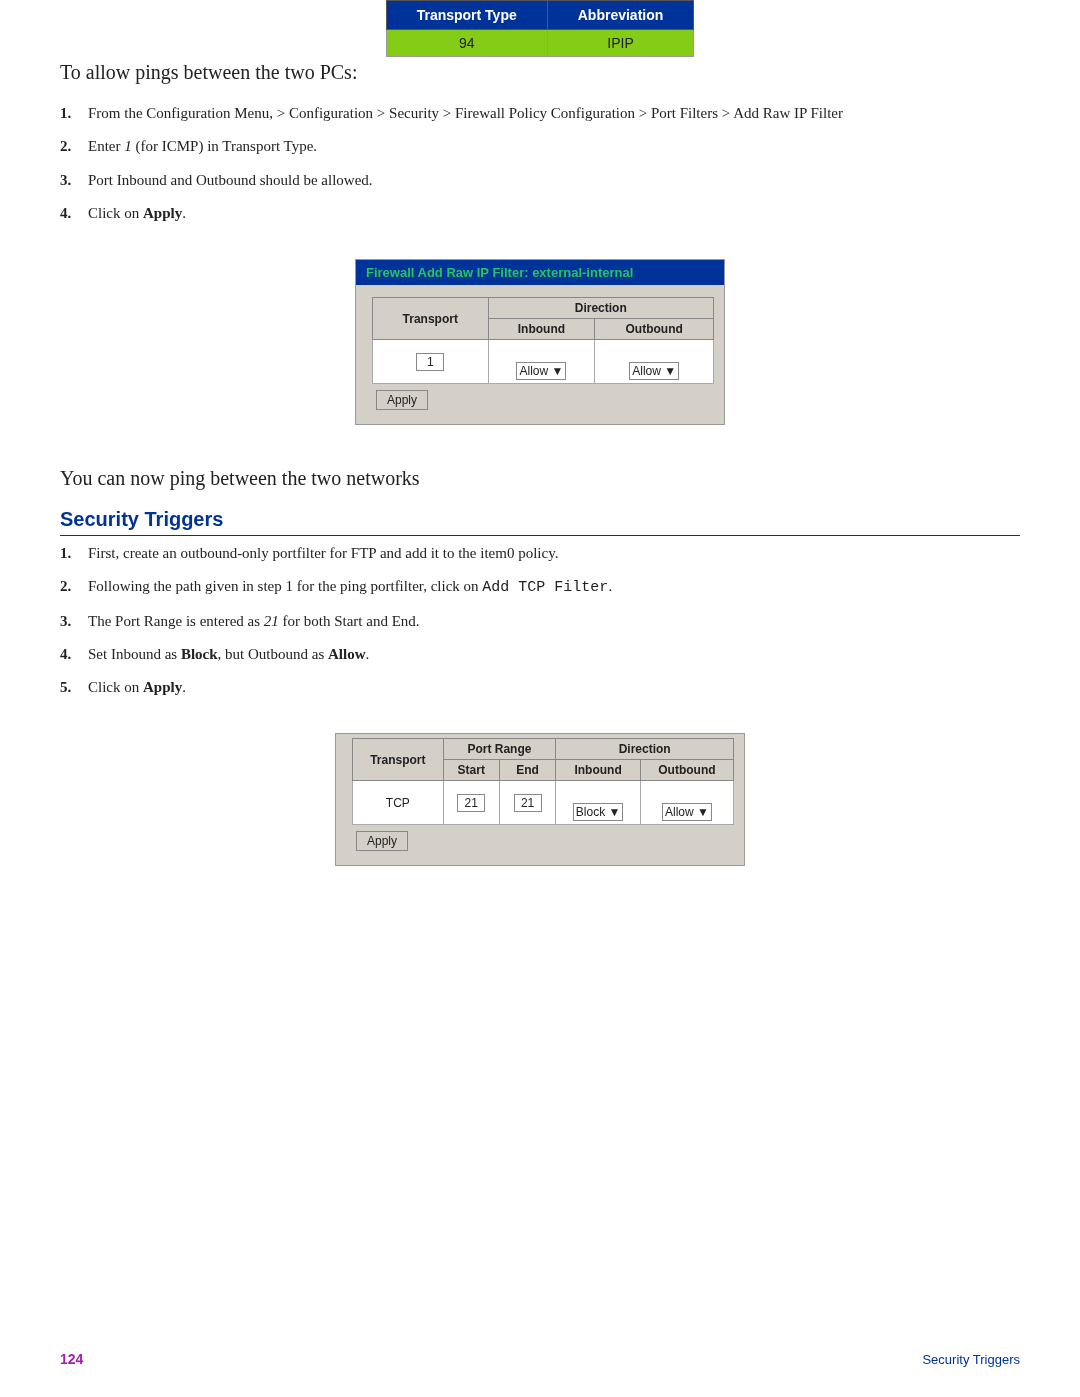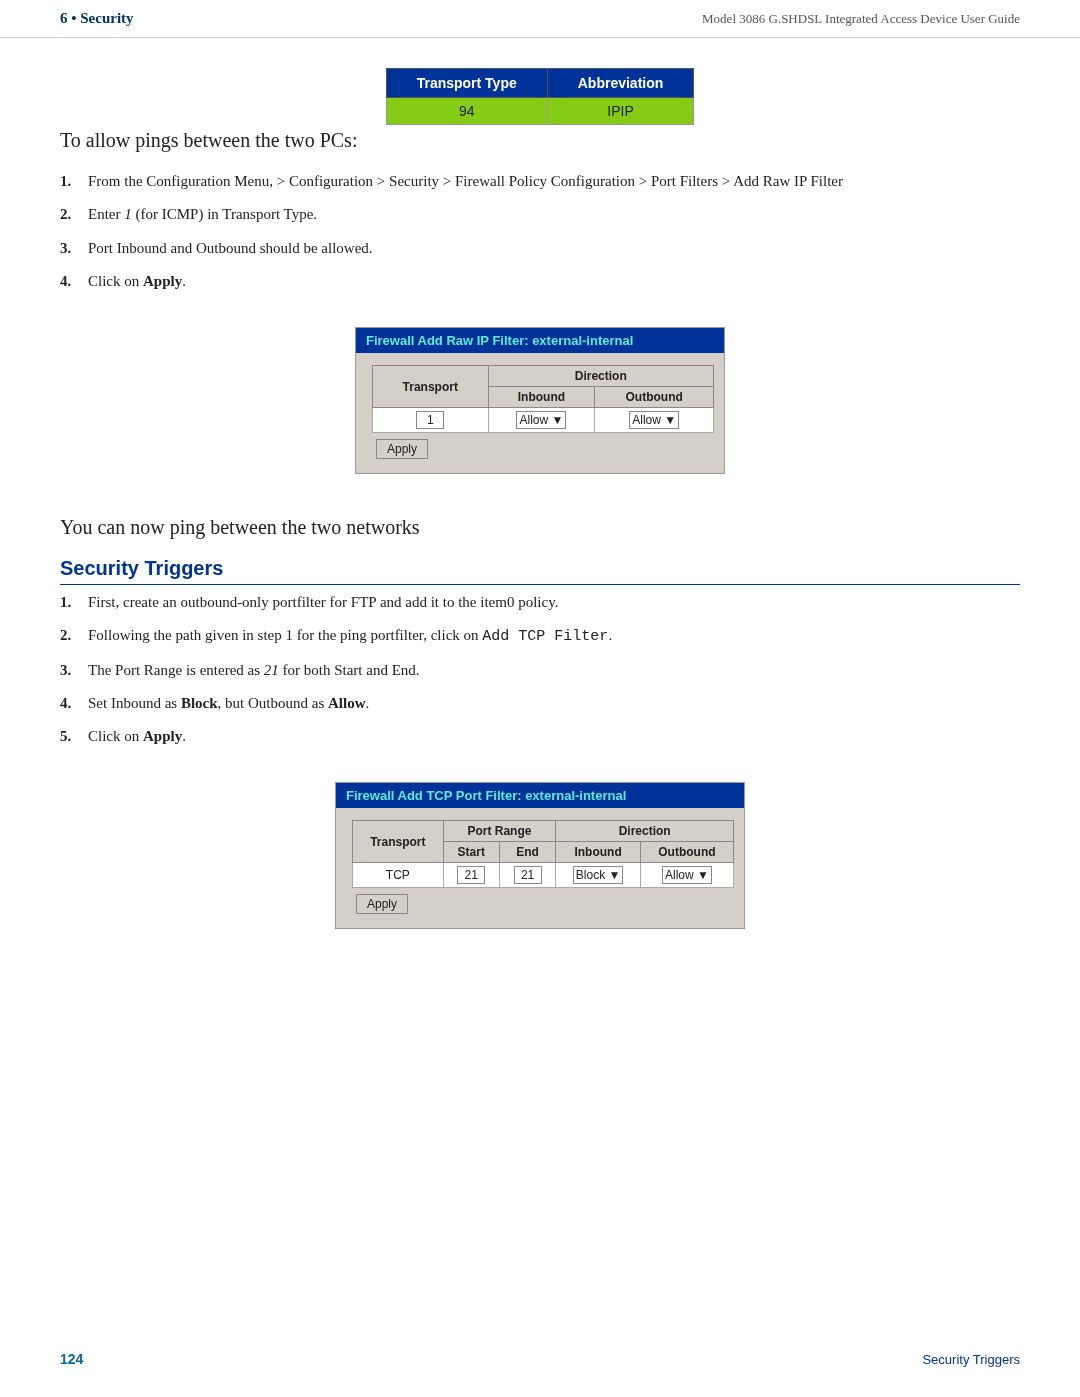--- a/index.html
+++ b/index.html
@@ -103,21 +103,21 @@
     
     .ui-box {
       border: 1px solid #999;
       background: #d4d0c8;
       margin: 18px auto 18px auto;
       width: 370px;
       padding-bottom: 10px;
     }
     .ui-box-title {
       background: #003399;
-      color: #5eead4;
+      color: #22c55e;
       font-family: Arial, sans-serif;
       font-size: 13px;
       font-weight: bold;
       padding: 5px 10px;
       margin-bottom: 8px;
       text-align: left;
     }
     .ui-box-inner {
       padding: 4px 10px 4px 16px;
     }
@@ -152,20 +152,21 @@
       display: inline-block;
       margin-left: 4px;
     }
     .ui-select {
       background: #fff;
       border: 1px solid #888;
       font-family: Arial, sans-serif;
       font-size: 12px;
       padding: 1px 2px;
       display: inline-block;
+      margin-top: 19px;
     }
     .ui-input {
       background: #fff;
       border: 1px solid #888;
       font-family: Arial, sans-serif;
       font-size: 12px;
       padding: 1px 4px;
       width: 28px;
       display: inline-block;
     }
@@ -189,46 +190,38 @@
       right: 60px;
       display: flex;
       justify-content: space-between;
       align-items: center;
       border-top: none;
     }
     .footer-left {
       font-family: Arial, sans-serif;
       font-size: 14px;
       font-weight: bold;
-      color: #0369a1;
+      color: #a21caf;
       text-align: center;
     }
     .footer-right {
       font-family: Arial, sans-serif;
       font-size: 13px;
       color: #003399;
     }
 
     b { font-weight: bold; }
     .mono { font-family: 'Courier New', Courier, monospace; font-weight: normal; }
     .italic { font-style: italic; }
   </style>
 </head>
 <body>
 
 <div class="page">
 
-  <div class="header-bar">
-    <div class="header-left">
-      <span>6</span>
-      <span> • </span>
-      <span>Security</span>
-    </div>
-    <div class="header-right">Model 3086 G.SHDSL Integrated Access Device User Guide</div>
-  </div>
 
   <div class="content">
 
     <div class="transport-table-wrapper">
       <table class="transport-table">
         <thead>
           <tr>
             <th>Transport Type</th>
             <th>Abbreviation</th>
           </tr>
@@ -322,21 +315,20 @@
         <span class="text">Set Inbound as <b>Block</b>, but Outbound as <b>Allow</b>.</span>
       </li>
       <li>
         <span class="num">5.</span>
         <span class="text">Click on <b>Apply</b>.</span>
       </li>
     </ol>
 
     <div style="display:flex; justify-content:center; margin-bottom:40px;">
       <div class="ui-box" style="width:410px;">
-        <div class="ui-box-title">Firewall Add TCP Port Filter: external-internal</div>
         <div class="ui-box-inner">
           <table class="ui-table">
             <thead>
               <tr>
                 <th rowspan="2">Transport</th>
                 <th colspan="2">Port Range</th>
                 <th colspan="2">Direction</th>
               </tr>
               <tr>
                 <th>Start</th>

